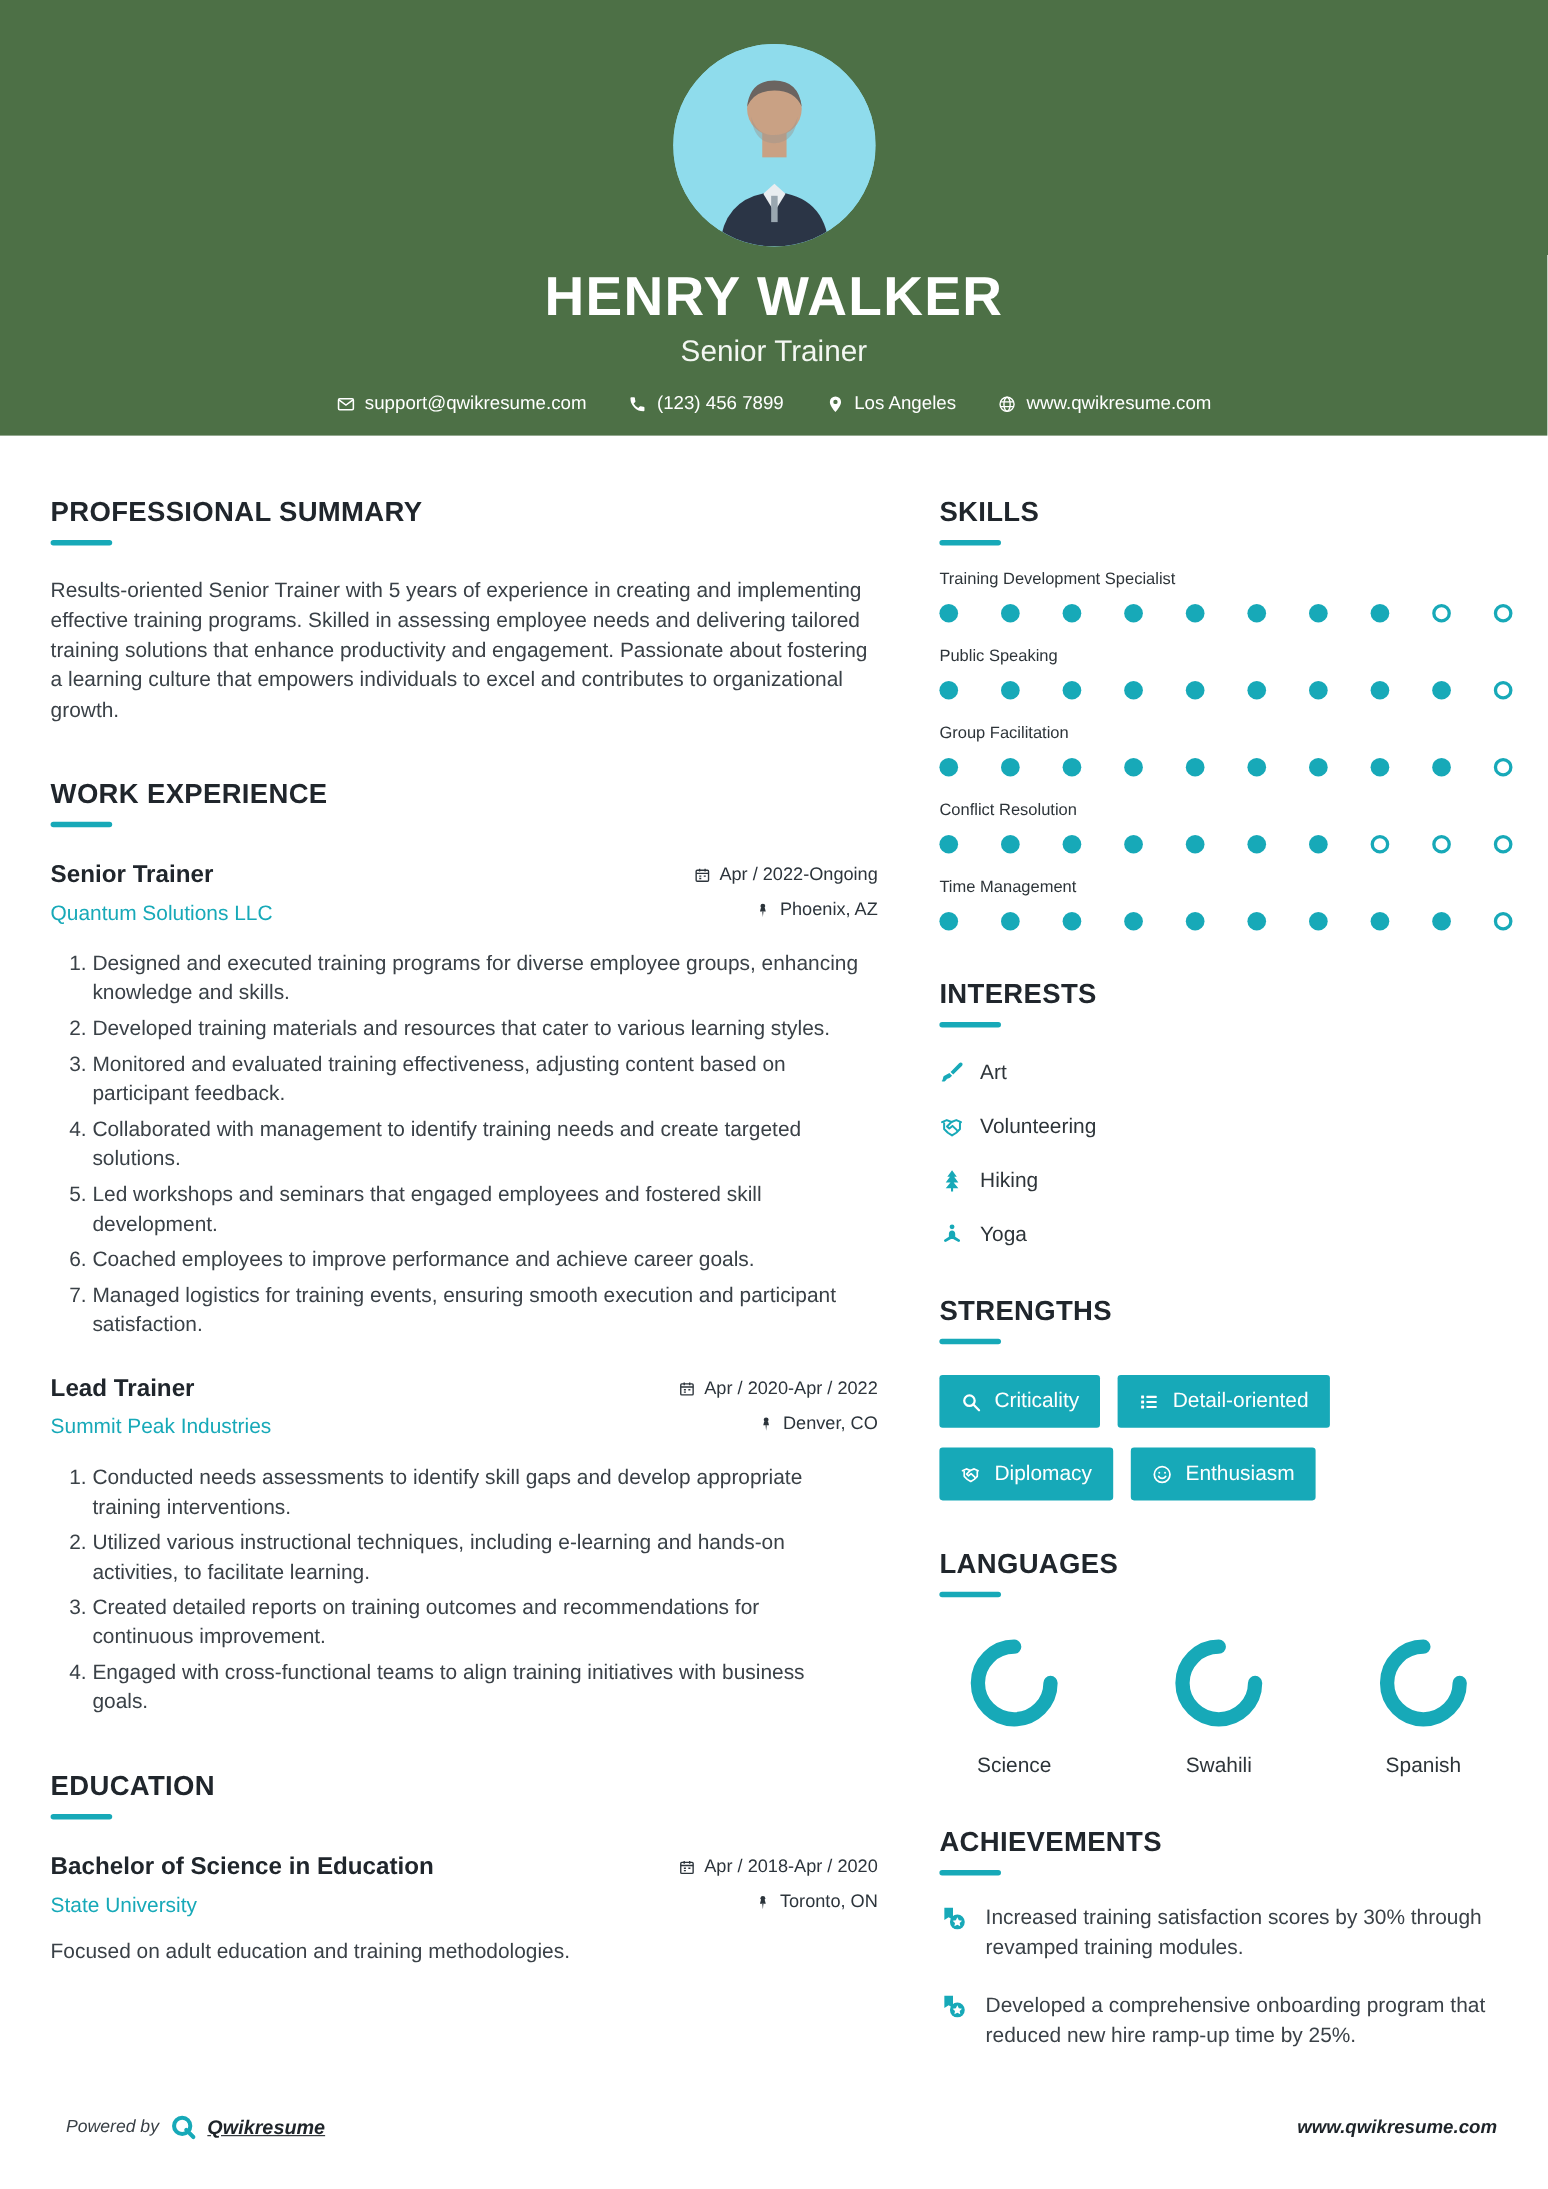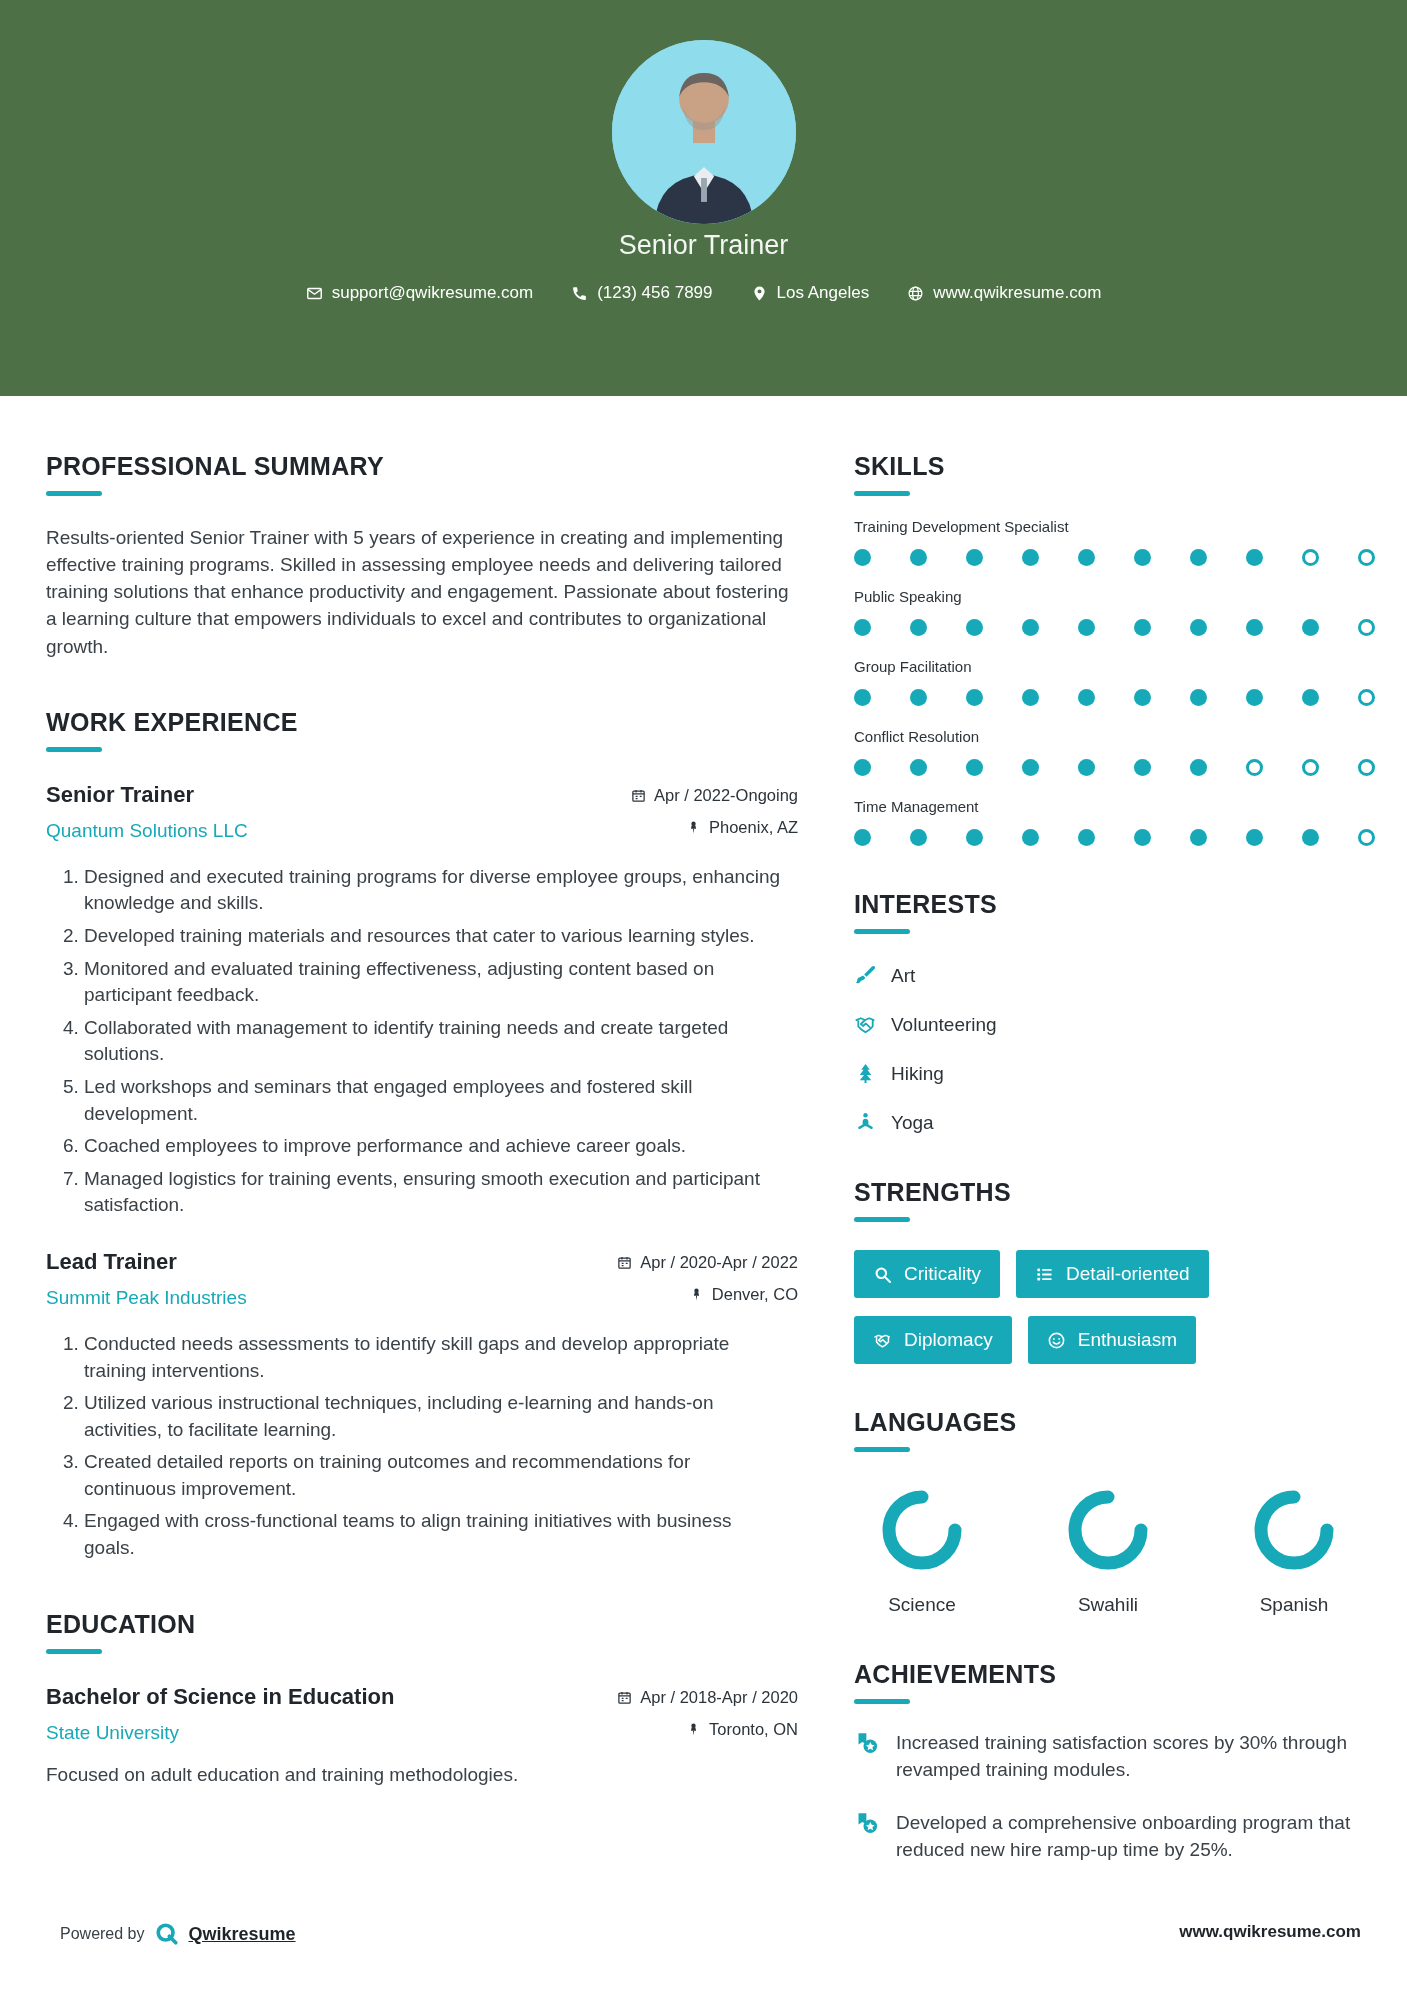--- a/index.html
+++ b/index.html
@@ -78,21 +78,21 @@
   .donut circle{fill:none;stroke:var(--accent);stroke-width:13;stroke-linecap:round;}
   .lang-label{margin-top:18px;font-size:19px;color:#2d3439;}
 
   
   #achievements-list{margin-top:4px;}
   .ach{display:flex;gap:15px;margin-top:26px;}
   .ach .icon{font-size:27px;color:var(--accent);margin-top:1px;}
   .ach p{margin:0;font-size:19px;line-height:1.42;color:var(--text);}
 
   
-  .footer{position:absolute;left:60px;right:46px;bottom:44px;display:flex;justify-content:space-between;}
+  .footer{position:absolute;left:60px;right:46px;bottom:44px;display:flex;justify-content:space-between;align-items:center;font-style:italic;}
   .powered{display:flex;align-items:center;gap:10px;font-size:16px;color:#3a4147;}
   .logo{width:24px;height:24px;color:var(--accent);}
   .brand{font-size:18px;font-weight:700;color:#1e2429;text-decoration:underline;cursor:pointer;}
   .site{font-size:17px;font-weight:700;color:#1e2429;}
 </style>
 </head>
 <body>
 
 <div class="page">
 
@@ -102,20 +102,21 @@
         <rect width="100" height="100" fill="#8fdcec"></rect>
         <rect x="44" y="40" width="12" height="16" fill="#c9a184"></rect>
         <circle cx="50" cy="32" r="13.5" fill="#c9a184"></circle>
         <path d="M36.5 31q1.5-13 13.5-13t13.5 13q-3.5-8-13.5-8t-13.5 8z" fill="#6b6460"></path>
         <path d="M38.5 36q2.5 9 11.5 9t11.5-9q-1.5 13-11.5 13t-11.5-13z" fill="#9b948e" opacity="0.45"></path>
         <path d="M23 100q2-25 27-27 25 2 27 27z" fill="#2b3546"></path>
         <path d="M44.5 74l5.5 9 5.5-9-5.5-5z" fill="#e9edf0"></path>
         <rect x="48.4" y="75" width="3.2" height="13" fill="#9aa7b0"></rect>
       </svg>
     </div>
+    <h1 class="name">HENRY WALKER</h1>
     <div class="subtitle">Senior Trainer</div>
     <div class="contact" id="contact">
         <span class="contact-item">
           <span class="icon">
             <svg viewBox="0 0 24 24" fill="none" stroke="currentColor" stroke-width="2">
               <rect x="2.5" y="5" width="19" height="14" rx="1.5"></rect>
               <path d="M3 6.5l9 6.5 9-6.5"></path>
             </svg>
           </span>
           <span>support@qwikresume.com</span>

